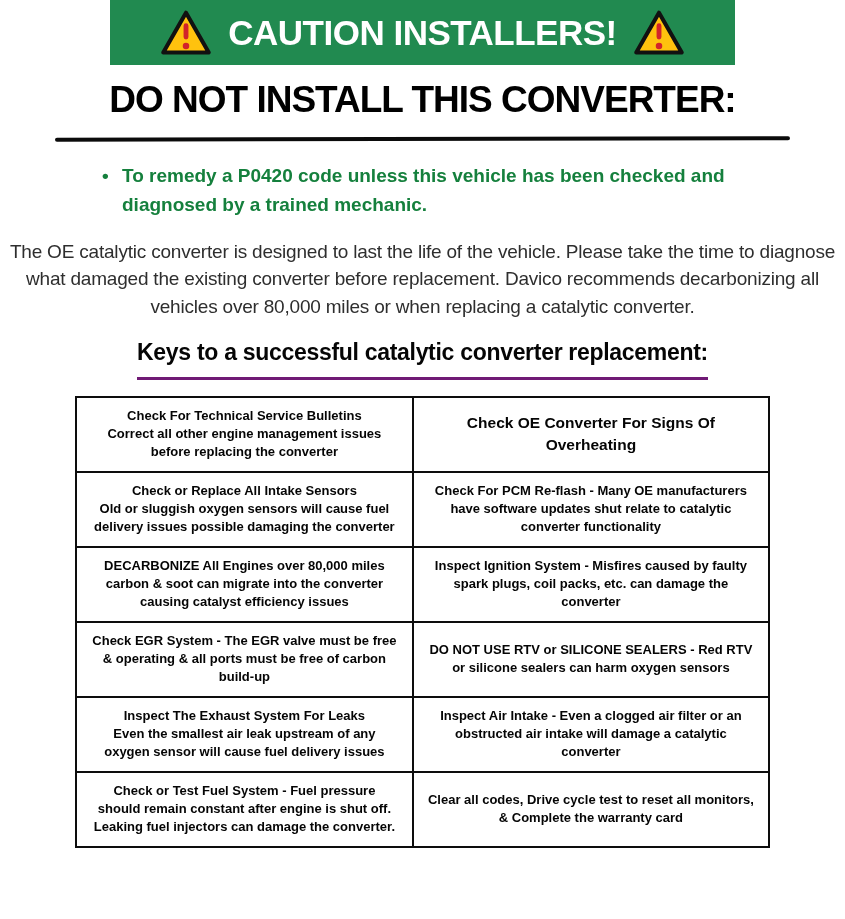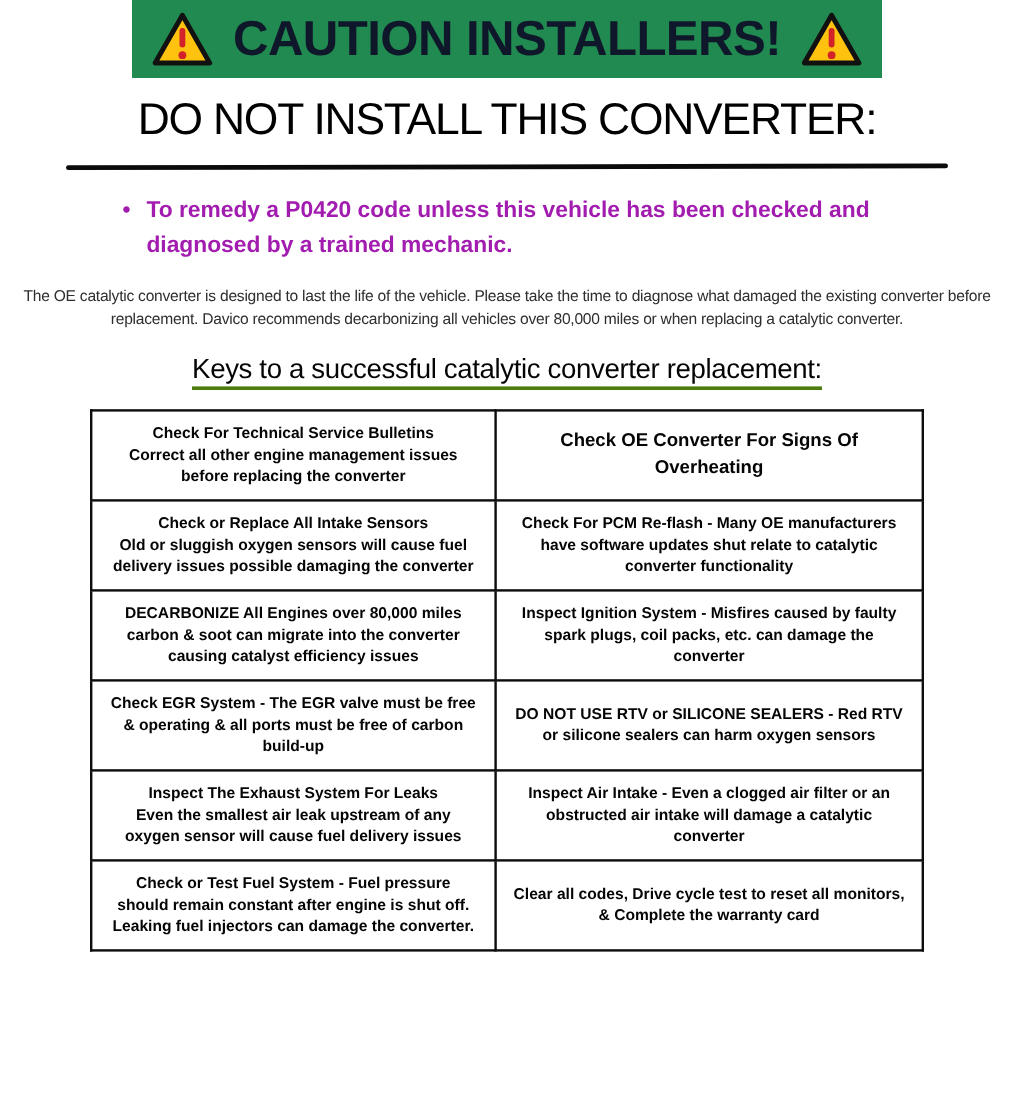--- a/index.html
+++ b/index.html
@@ -13,33 +13,33 @@
 
   
   .banner {
     width: 625px; height: 65px;
     margin: 0 auto;
     background: #218a50;
     display: flex; align-items: center; justify-content: center;
     gap: 16px;
   }
   .banner-text {
-    color: #0f172a;
-    font-size: 41px;
+    color: #ffffff;
+    font-size: 35px;
     font-weight: 800;
     letter-spacing: -0.5px;
     white-space: nowrap;
   }
   .warn-icon { width: 52px; height: 48px; display: block; }
 
   
   .main-heading {
     text-align: center;
     font-size: 37px;
-    font-weight: 400;
+    font-weight: 700;
     color: #000000;
     letter-spacing: -1px;
     margin-top: 14px;
   }
 
   .divider {
     width: 735px; height: 4px;
     background: #0b0b0b;
     margin: 16px auto 0 auto;
     border-radius: 2px;
@@ -50,53 +50,53 @@
   .bullet-list {
     margin: 20px 0 0 100px;
     max-width: 640px;
     list-style: none;
   }
   .bullet-list li {
     position: relative;
     padding-left: 22px;
     font-size: 19px;
     font-weight: 700;
-    color: #a21caf;
+    color: #15803d;
     line-height: 1.55;
     margin-bottom: 2px;
   }
   .bullet-list li::before {
     content: "•";
     position: absolute;
     left: 2px; top: 0;
     font-size: 19px;
   }
 
   
   .intro-paragraph {
     margin: 18px auto 0 auto;
     max-width: 828px;
     text-align: center;
-    font-size: 13px;
+    font-size: 19px;
     font-weight: 400;
     color: #2e2e2e;
     line-height: 1.45;
     letter-spacing: -0.2px;
   }
 
   
   .keys-heading-wrap { text-align: center; margin-top: 18px; }
   .keys-heading {
     display: inline-block;
     font-size: 23px;
-    font-weight: 400;
+    font-weight: 700;
     color: #050505;
     letter-spacing: -0.3px;
-    border-bottom: 3px solid #4d7c0f;
-    padding-bottom: 1px;
+    border-bottom: 3px solid #701a75;
+    padding-bottom: 11px;
   }
 
   
   .keys-table {
     width: 695px;
     margin: 16px auto 0 auto;
     border-collapse: collapse;
     table-layout: fixed;
   }
   .keys-table td {

